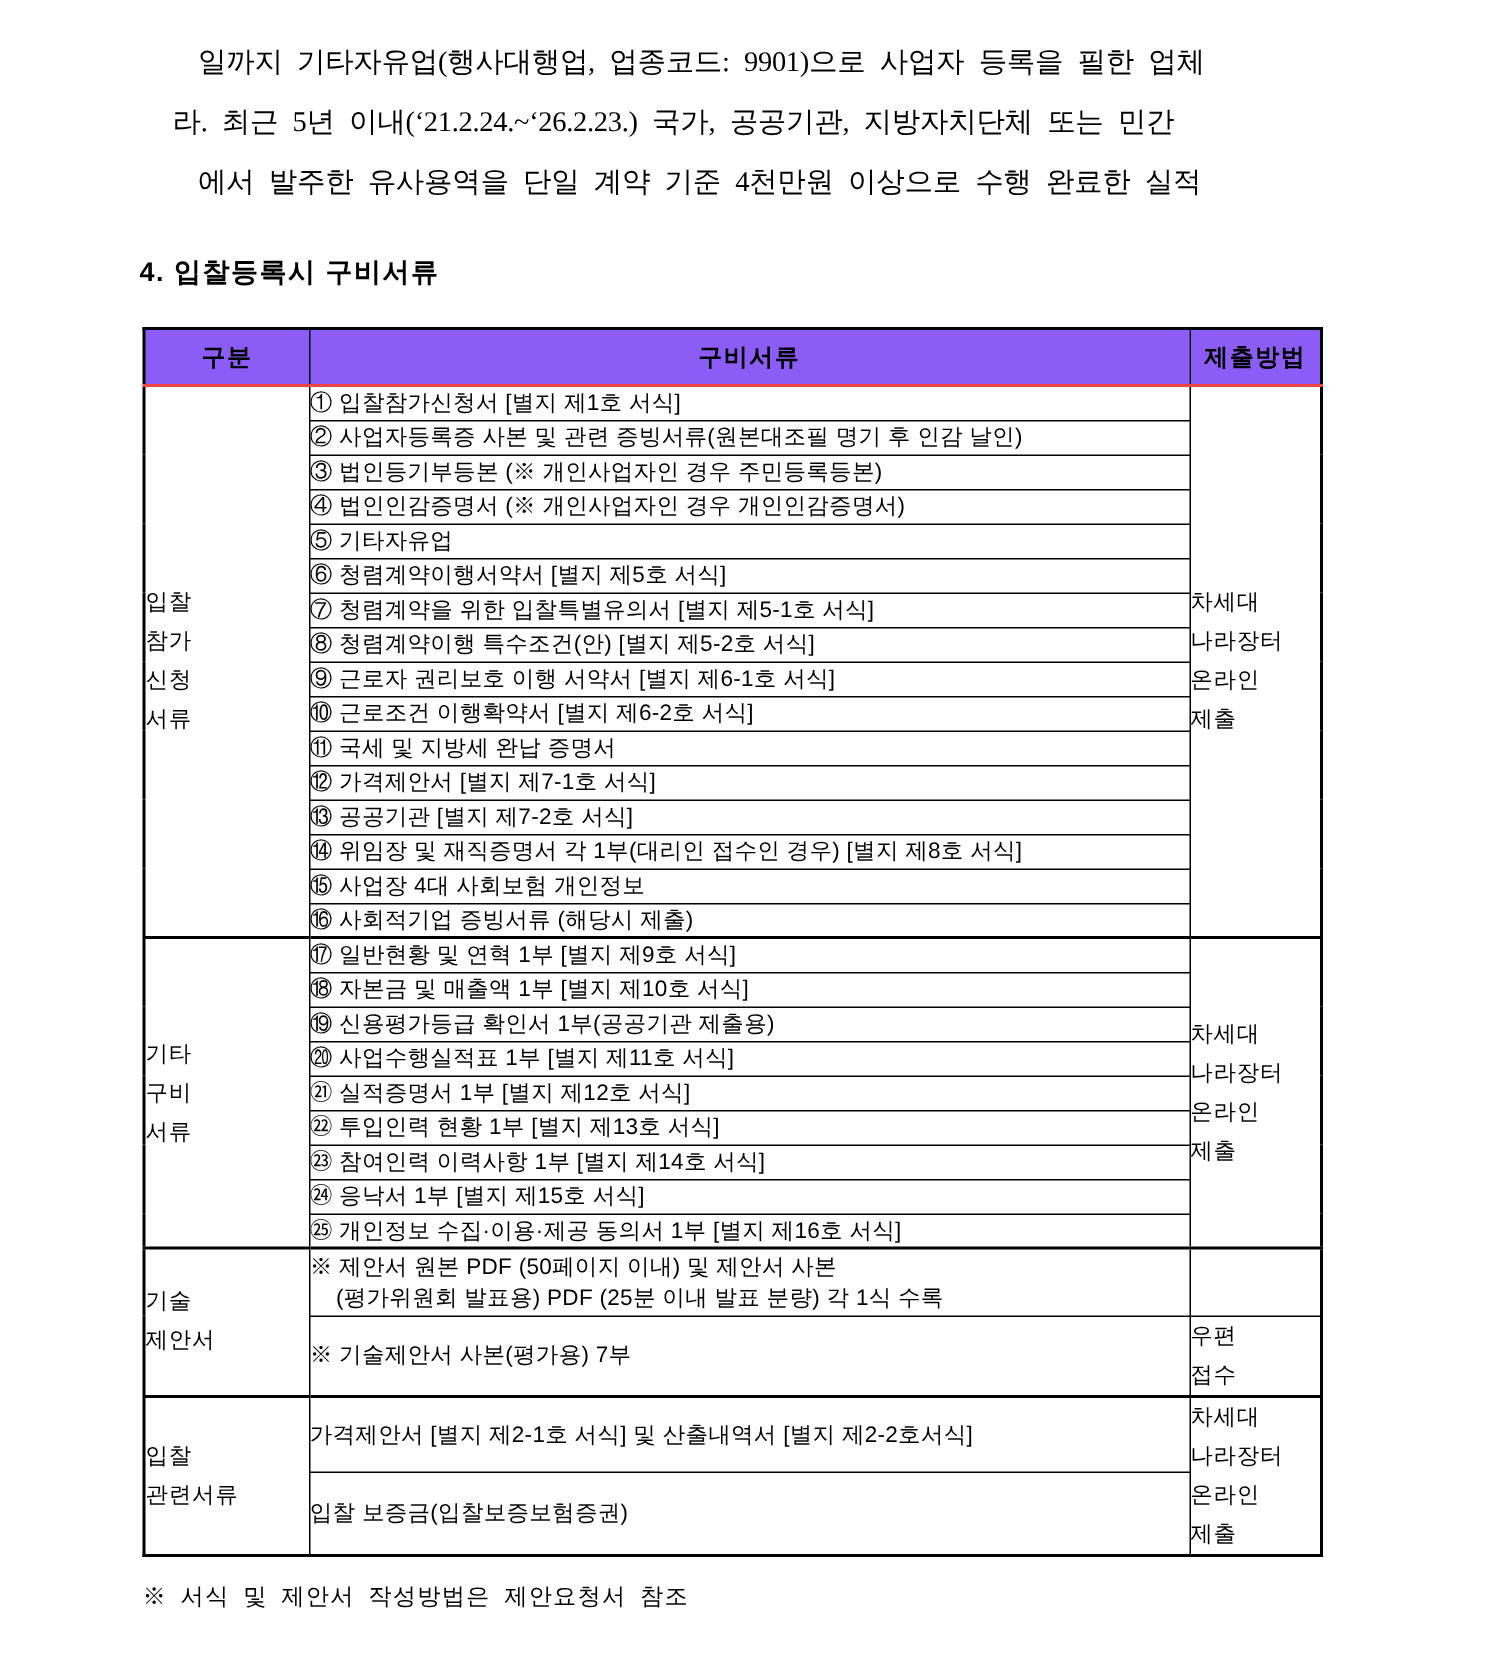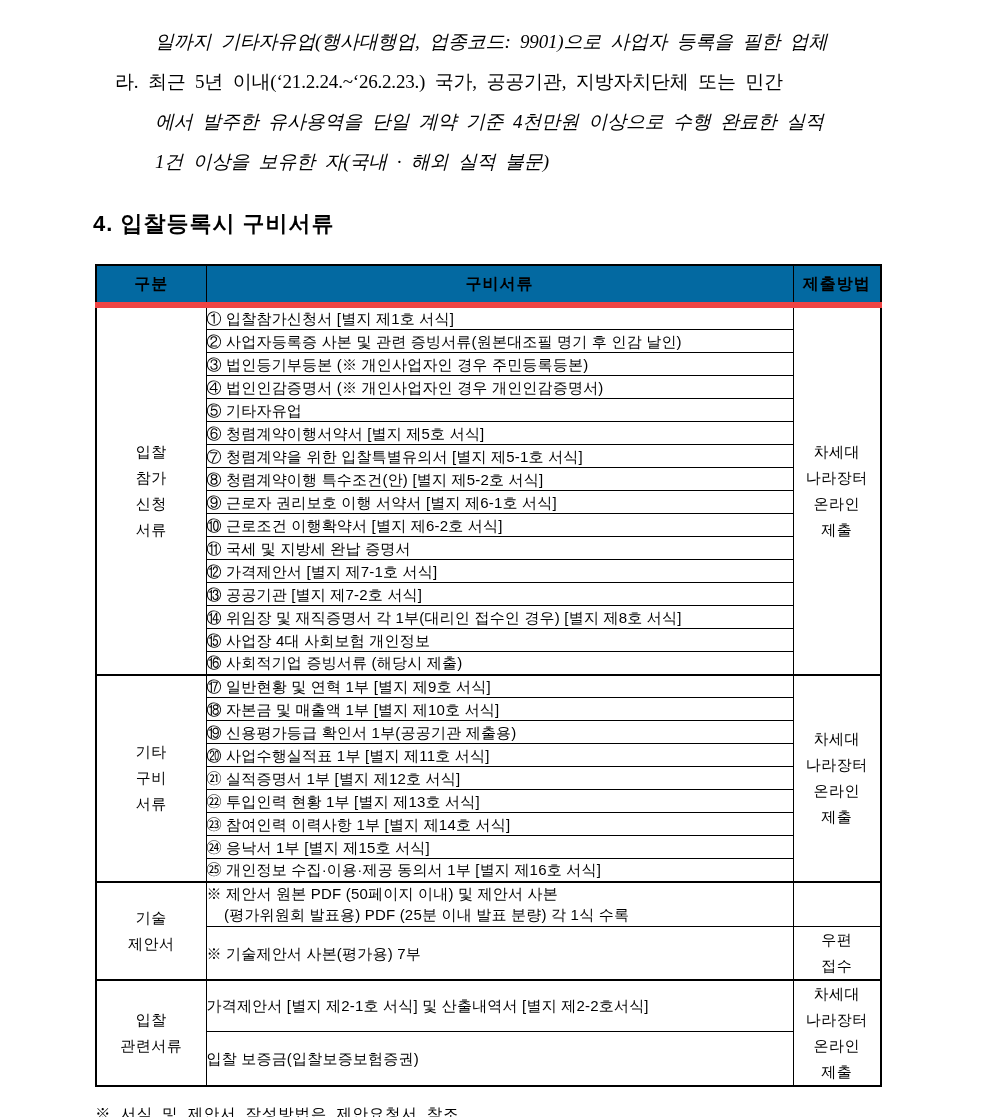--- a/index.html
+++ b/index.html
@@ -4,54 +4,54 @@
 <style>
   html,body{margin:0;padding:0;background:#ffffff;}
   body{
     width:992px;height:1117px;overflow:hidden;color:#000;
     font-family:"Liberation Serif", serif;
   }
   .page{padding:22px 0 0 95px;width:880px;}
 
   
   .intro{font-size:19px;line-height:40px;word-spacing:5px;letter-spacing:-0.2px;}
-  .intro .ind-a{margin-left:60px;font-style:italic;}
+  .intro .ind-a{margin-left:37px;}
   .intro .ind-b{margin-left:20px;}
 
   
   .heading{
     font-family:"Liberation Sans", sans-serif;
-    font-weight:bold;font-size:22px;letter-spacing:1px;
+    font-weight:bold;font-size:18px;letter-spacing:1px;
     margin:27px 0 0 -2px;
   }
 
   
   table.docs{
     border-collapse:collapse;table-layout:fixed;
     width:785px;margin-top:25px;
     font-family:"Liberation Sans", sans-serif;
     font-size:15px;color:#000;
   }
   table.docs td,table.docs th{
     border:1px solid #000;
     padding:0;vertical-align:middle;
   }
   table.docs{border:2px solid #000;}
   col.c-cat{width:110px;}
   col.c-doc{width:587px;}
   col.c-met{width:88px;}
   tr.hdr th{
-    background:#0369a1;height:36px;
+    background:#8b5cf6;height:36px;
     font-weight:bold;font-size:16px;letter-spacing:1px;
-    border-bottom:6px solid #ef4444;
+    border-bottom:2px solid #ef4444;
   }
   tr.r{height:23px;}
   tr.sec-start td{border-top:2px solid #000;}
   td.cat,td.met{
-    text-align:center;white-space:pre-line;line-height:26px;
+    white-space:pre-line;line-height:26px;
     letter-spacing:0.5px;
   }
   td.doc{
     padding:1px 4px 1px 8px;white-space:pre-wrap;
     letter-spacing:0.2px;line-height:21px;
   }
   tr.tall-a{height:45px;}
   tr.tall-b{height:43px;}
   tr.tall-c{height:42px;}
   tr.tall-d{height:45px;}
@@ -65,21 +65,20 @@
 </style>
 </head>
 <body>
 
 <div class="page">
 
   <div class="intro">
     <div class="ind-a">일까지 기타자유업(행사대행업, 업종코드: 9901)으로 사업자 등록을 필한 업체</div>
     <div class="ind-b">라. 최근 5년 이내(‘21.2.24.~‘26.2.23.) 국가, 공공기관, 지방자치단체 또는 민간</div>
     <div class="ind-a">에서 발주한 유사용역을 단일 계약 기준 4천만원 이상으로 수행 완료한 실적</div>
-    <div class="ind-a">1건 이상을 보유한 자(국내 · 해외 실적 불문)</div>
   </div>
 
   <div class="heading">4. 입찰등록시 구비서류</div>
 
   <table class="docs">
     <colgroup>
         <col class="c-cat">
         <col class="c-doc">
         <col class="c-met">
       </colgroup>

